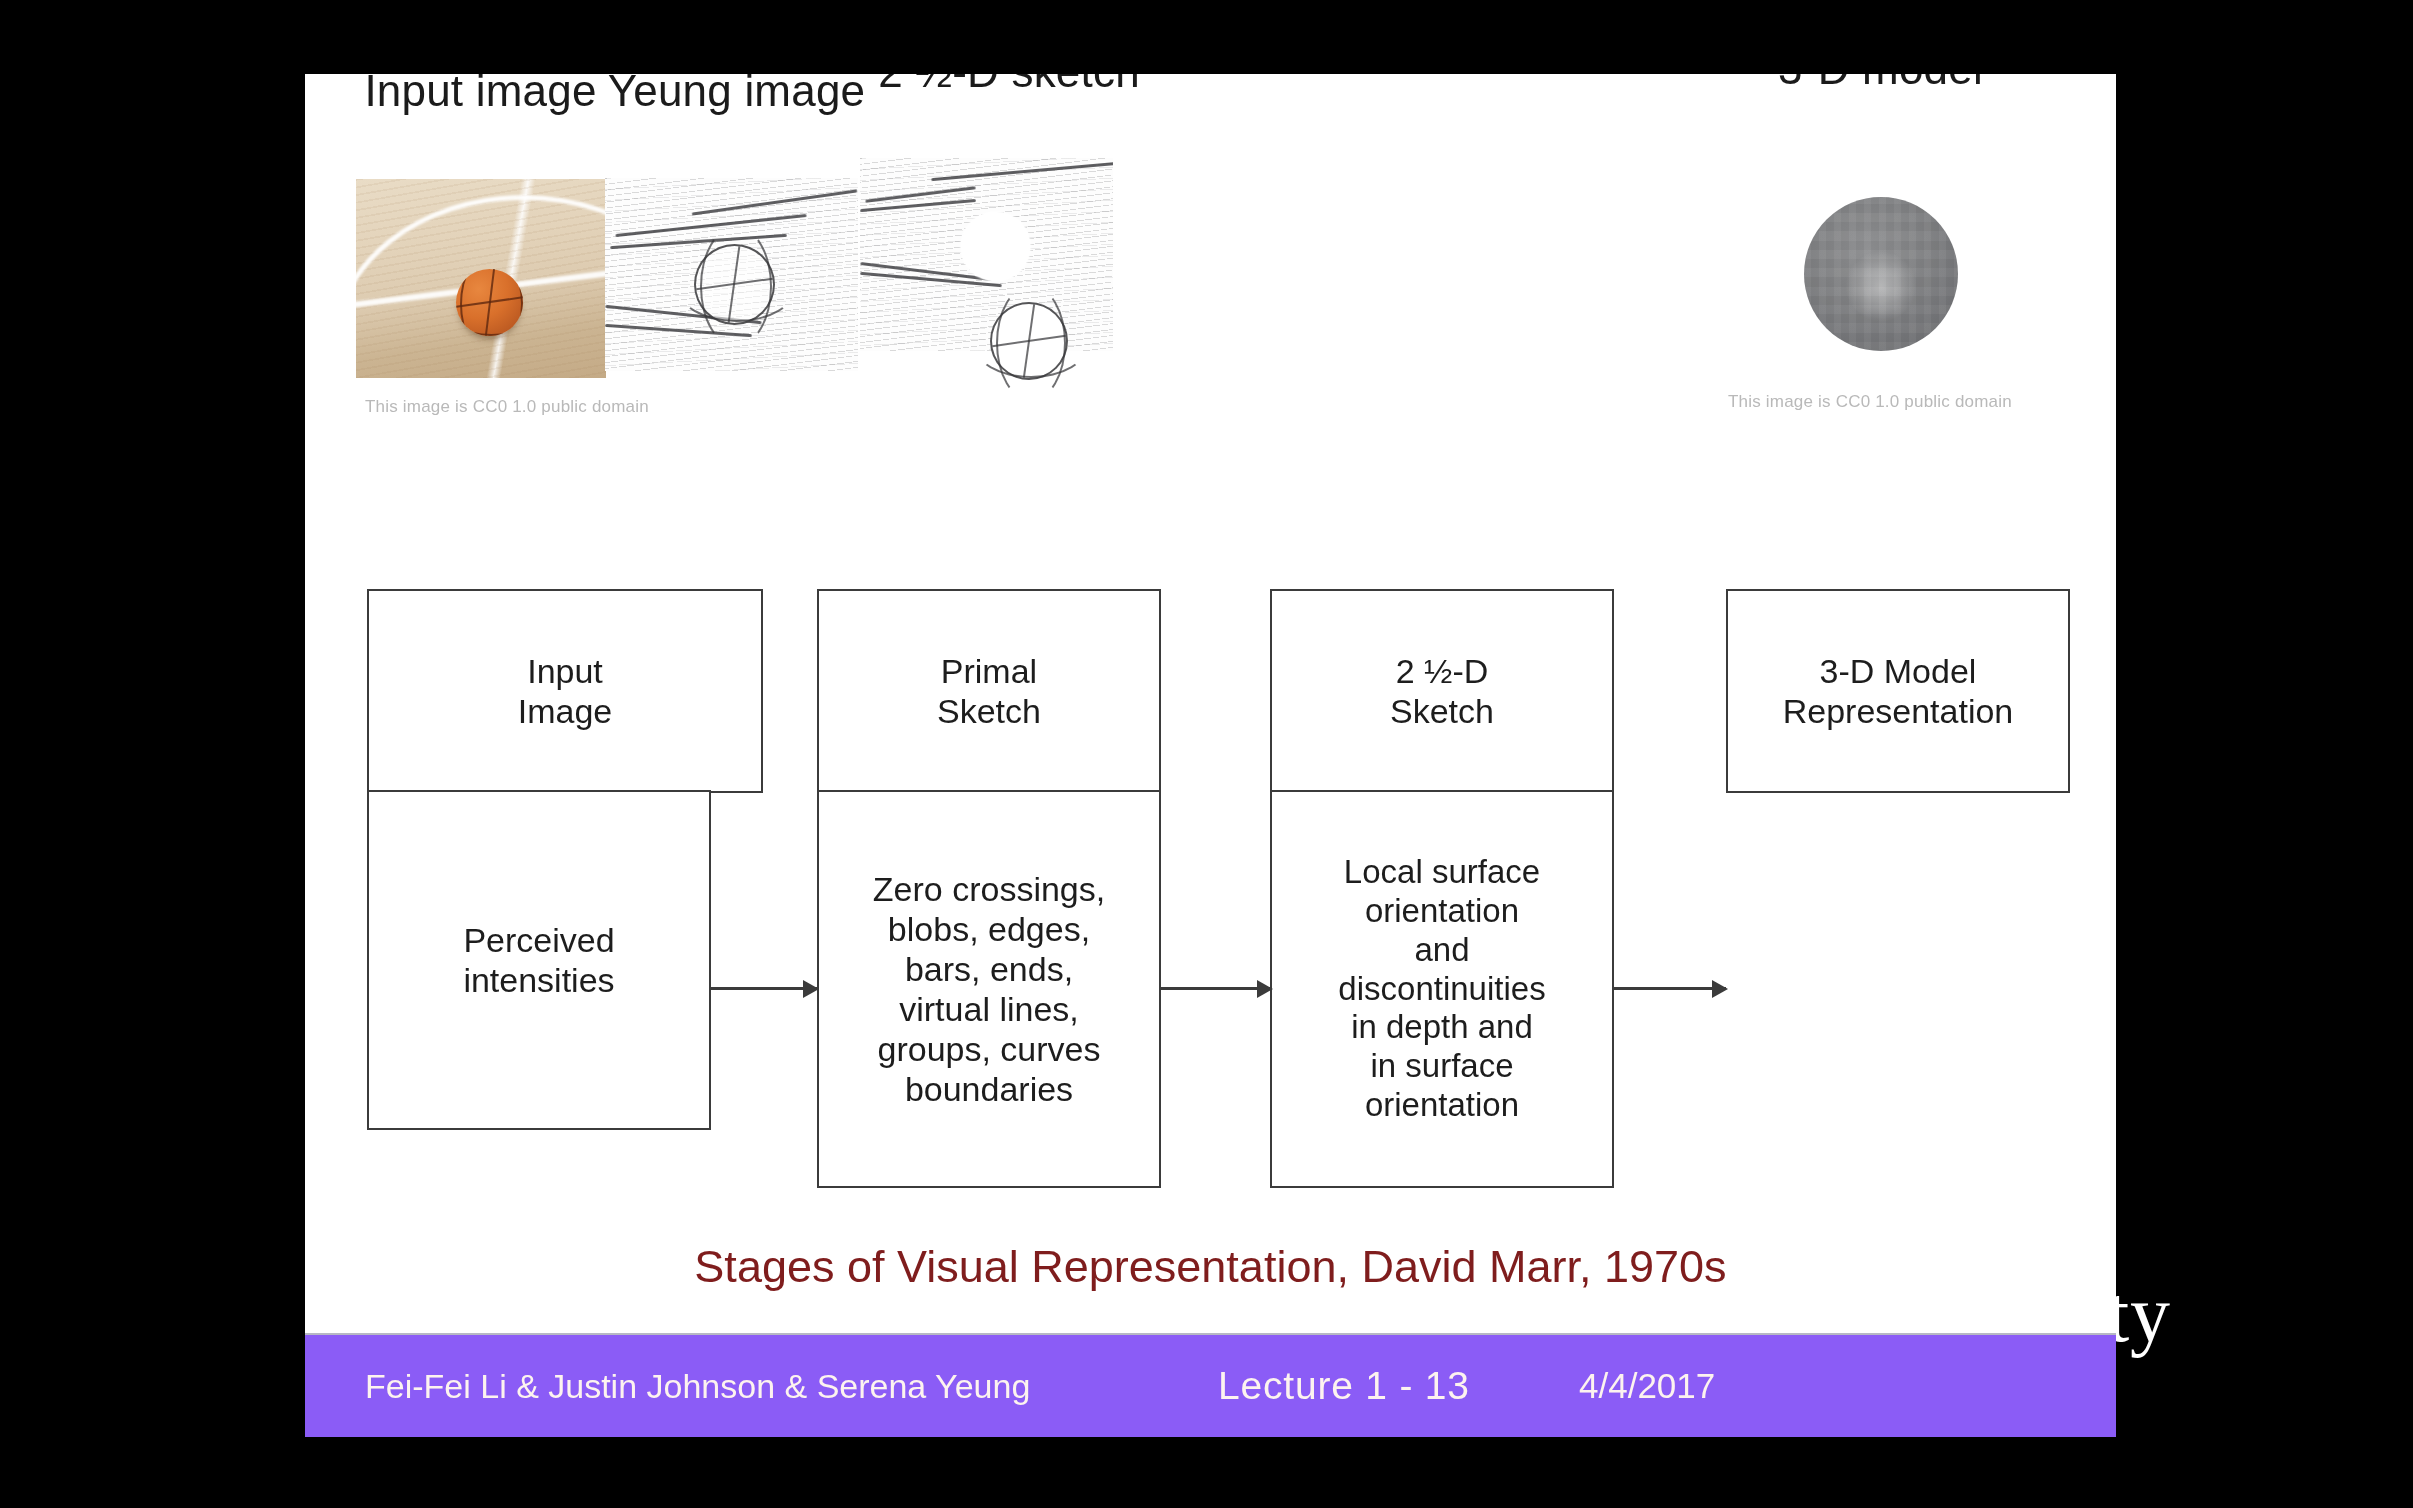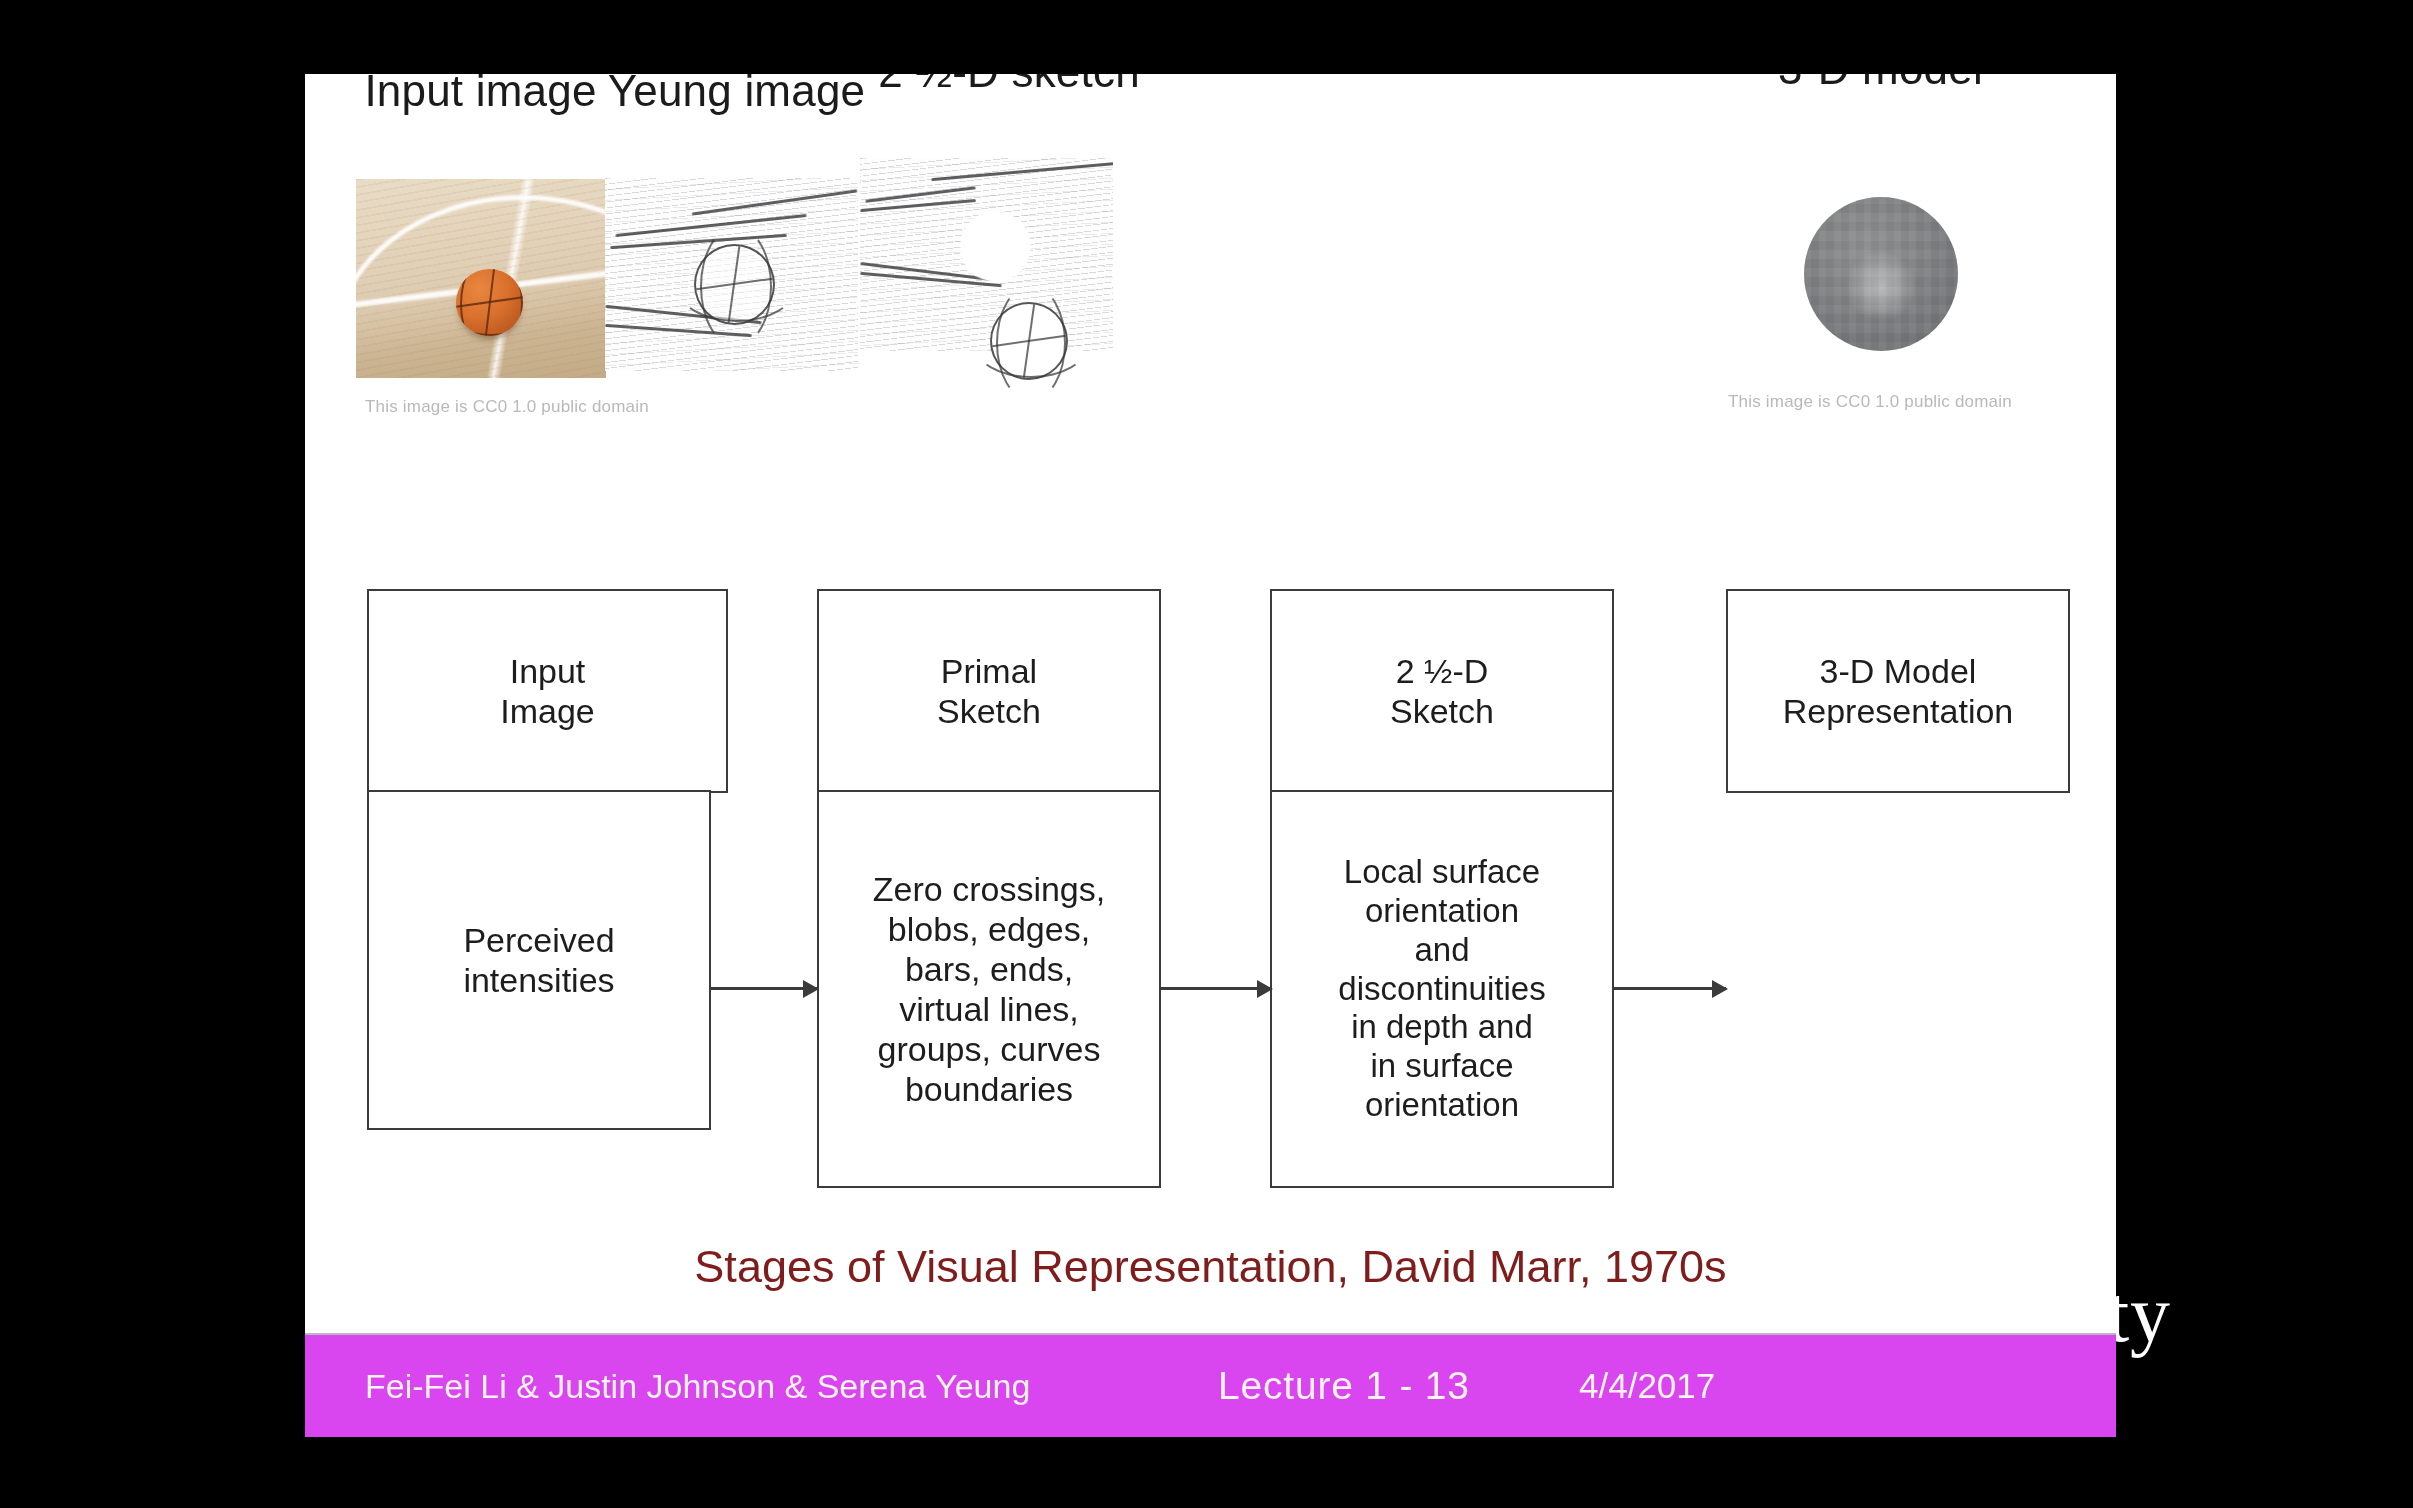--- a/index.html
+++ b/index.html
@@ -221,21 +221,21 @@
     font-size: 45px;
     color: #7f1d1d;
     white-space: nowrap;
   }
 
   
   #footer {
     position: absolute;
     left: 0; bottom: 0;
     width: 100%; height: 104px;
-    background: #d946ef;
+    background: #8b5cf6;
     border-top: 2.5px solid #b7b8c4;
     color: #fdf3ef;
     box-sizing: border-box;
   }
   #footer .f-item { position: absolute; top: 50%; transform: translateY(-50%); white-space: nowrap; }
   #footer-authors { left: 60px; font-size: 34px; }
   #footer-lecture { left: 913px; font-size: 39px; letter-spacing: 0.8px; }
   #footer-date    { left: 1274px; font-size: 35px; }
 </style>
 </head>
@@ -305,21 +305,21 @@
     <div id="sphere">
       <div class="facets"></div>
     </div>
 
     <div class="caption" style="left:1423px; top:318px;">
       <span class="lnk">This image</span><span> is </span><span class="lnk">CC0 1.0</span><span> public domain</span>
     </div>
 
     <div id="flow">
 
-      <div class="fbox fbox-head" style="left:62px; top:515px; width:361px; height:204px; white-space:pre-line;">Input
+      <div class="fbox fbox-head" style="left:62px; top:515px; width:396px; height:204px; white-space:pre-line;">Input
 Image</div>
       <div class="fbox fbox-body" style="left:62px; top:716px; width:344px; height:340px; white-space:pre-line;">Perceived
 intensities</div>
 
       <div class="fbox fbox-head" style="left:512px; top:515px; width:344px; height:204px; white-space:pre-line;">Primal
 Sketch</div>
       <div class="fbox fbox-body" style="left:512px; top:716px; width:344px; height:398px; white-space:pre-line;">Zero crossings,
 blobs, edges,
 bars, ends,
 virtual lines,

